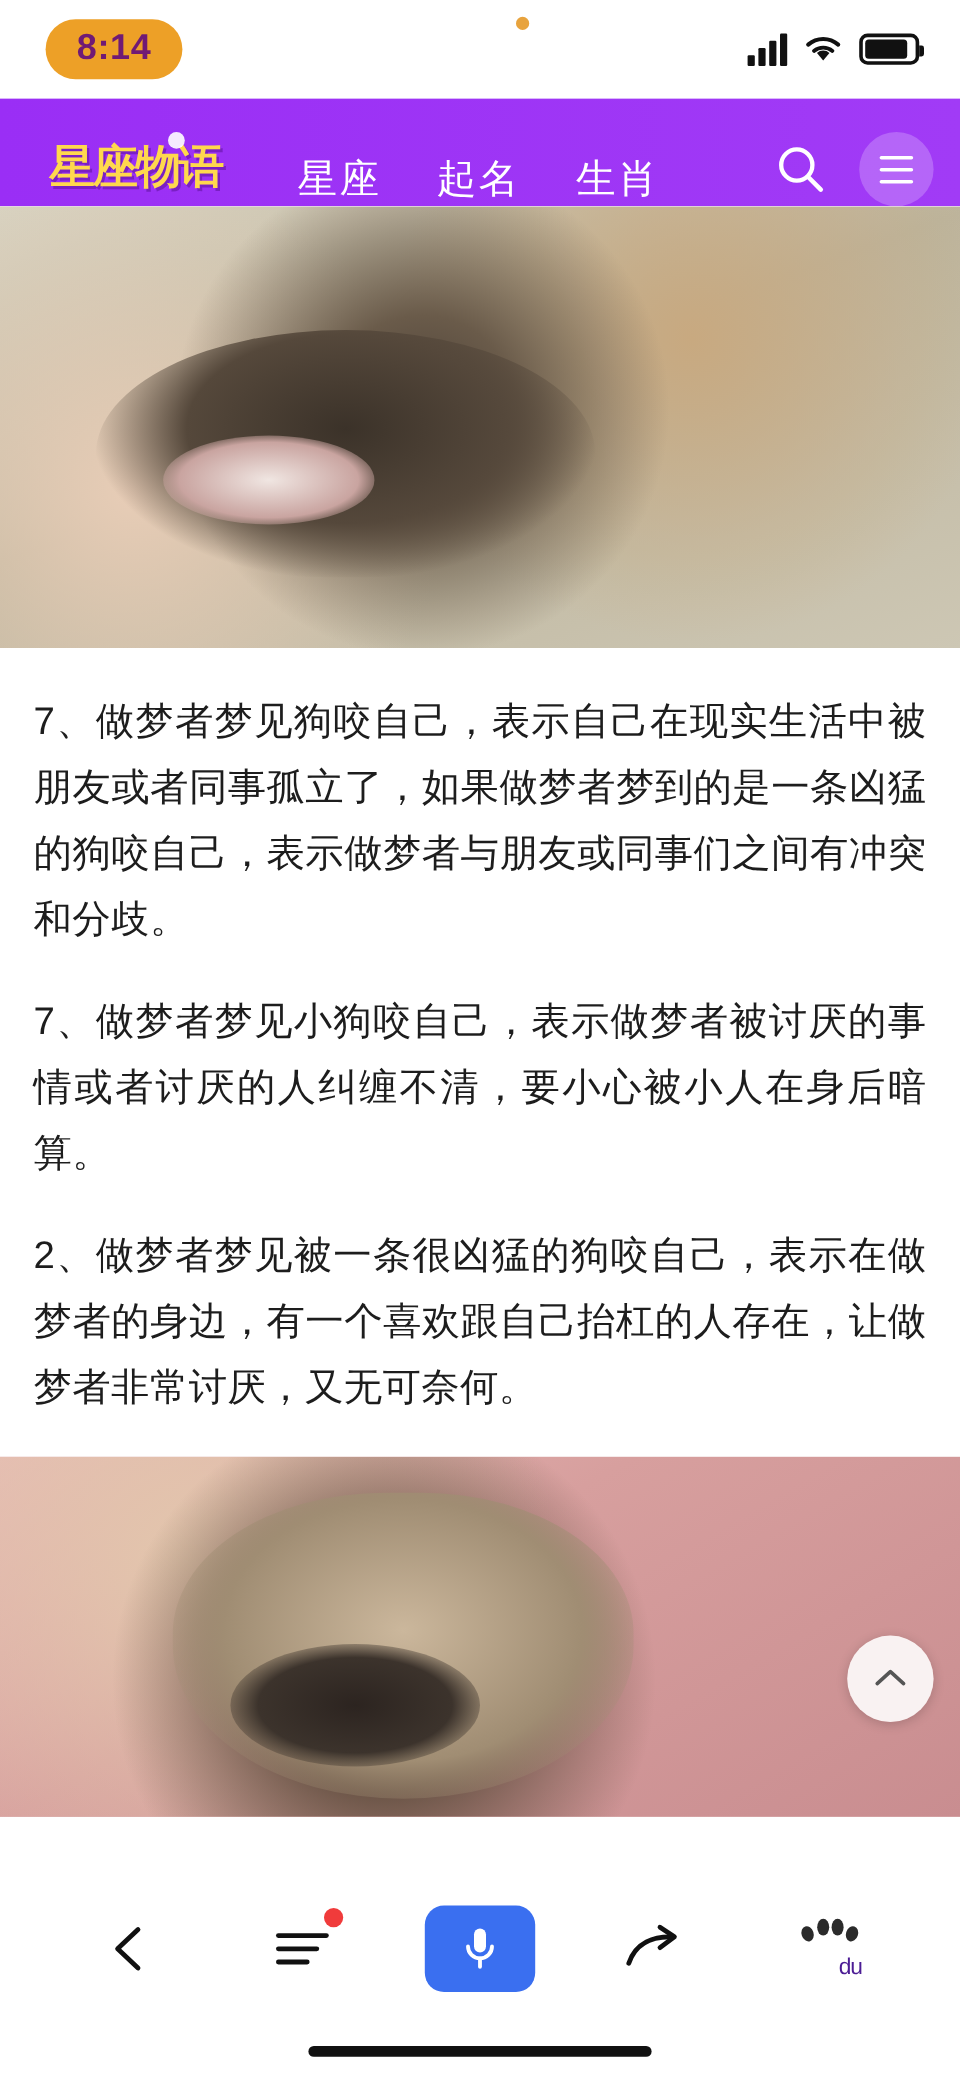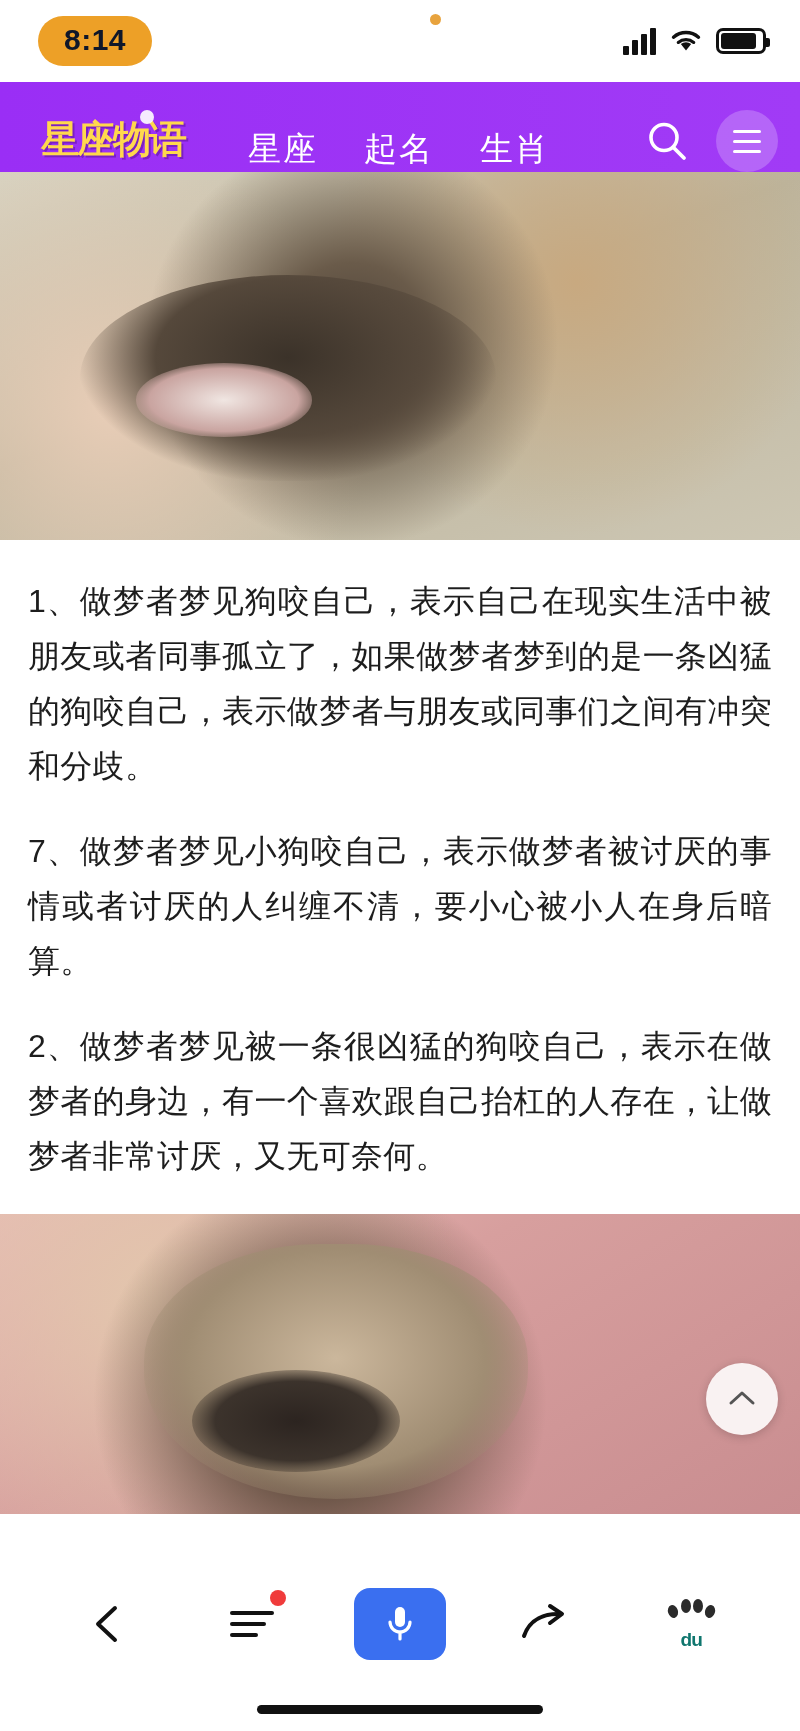--- a/index.html
+++ b/index.html
@@ -24,21 +24,21 @@
     height: 82px;
     background: #ffffff;
     display: flex;
     align-items: center;
     justify-content: space-between;
     padding: 0 34px 0 38px;
     position: relative;
   }
   .time-pill {
     background: #eda027;
-    color: #0f172a;
+    color: #701a75;
     font-size: 30px;
     font-weight: bold;
     border-radius: 26px;
     padding: 9px 26px 11px;
     letter-spacing: 0.5px;
     line-height: 1;
   }
   .status-right {
     display: flex;
     align-items: center;
@@ -288,25 +288,25 @@
   }
   .badge-dot {
     position: absolute;
     top: 12px; right: 14px;
     width: 16px; height: 16px;
     border-radius: 50%;
     background: #f03b3b;
   }
   .baidu-paw {
     font-size: 20px;
-    color: #0f766e;
-    font-weight: bold;
+    color: #4c1d95;
+    font-weight: normal;
     position: relative;
     width: 54px; height: 54px;
-    display: flex; align-items: flex-end; justify-content: center;
+    display: flex; align-items: flex-end; justify-content: flex-end;
   }
   .paw-pads { position: absolute; top: 0; left: 0; width: 54px; height: 30px; }
   .paw-pads i {
     position: absolute;
     background: #2b2b2b;
     border-radius: 50%;
   }
   .paw-pads i:nth-child(1) { width: 10px; height: 13px; left: 4px;  top: 8px; transform: rotate(-18deg);}
   .paw-pads i:nth-child(2) { width: 10px; height: 14px; left: 17px; top: 2px; }
   .paw-pads i:nth-child(3) { width: 10px; height: 14px; left: 29px; top: 2px; }
@@ -389,21 +389,21 @@
 
   <div class="content">
 
     <div class="hero-img">
       <div class="ph"></div>
       <div class="ph2"></div>
       <div class="ph3"></div>
     </div>
 
     <div class="article">
-      <p>1、做梦者梦见狗咬自己，表示自己在现实生活中被朋友或者同事孤立了，如果做梦者梦到的是一条凶猛的狗咬自己，表示做梦者与朋友或同事们之间有冲突和分歧。</p>
+      <p>7、做梦者梦见狗咬自己，表示自己在现实生活中被朋友或者同事孤立了，如果做梦者梦到的是一条凶猛的狗咬自己，表示做梦者与朋友或同事们之间有冲突和分歧。</p>
       <p>7、做梦者梦见小狗咬自己，表示做梦者被讨厌的事情或者讨厌的人纠缠不清，要小心被小人在身后暗算。</p>
       <p>2、做梦者梦见被一条很凶猛的狗咬自己，表示在做梦者的身边，有一个喜欢跟自己抬杠的人存在，让做梦者非常讨厌，又无可奈何。</p>
     </div>
 
     <div class="img2">
       <div class="p1"></div>
       <div class="p2"></div>
       <div class="p3"></div>
     </div>
 

